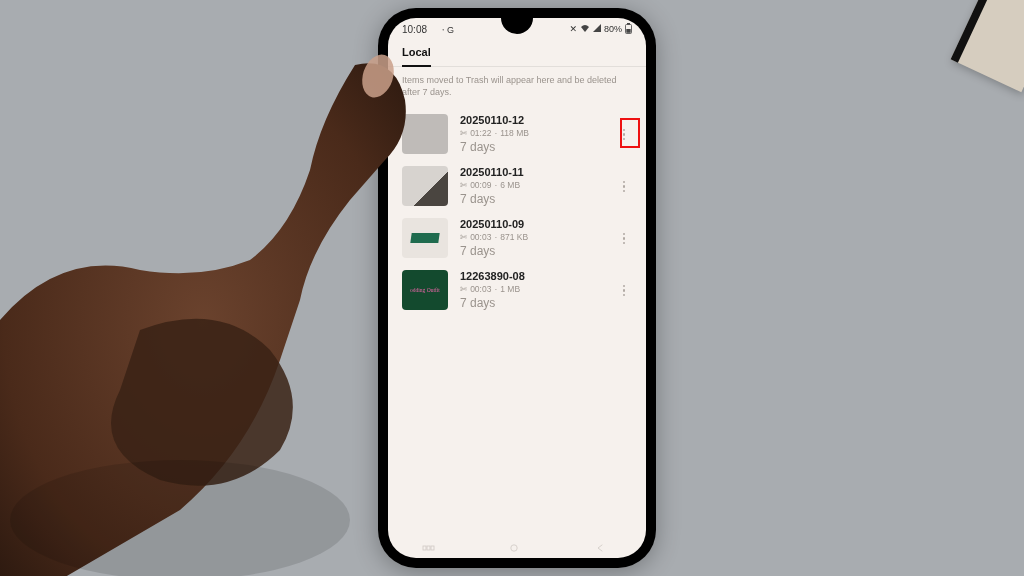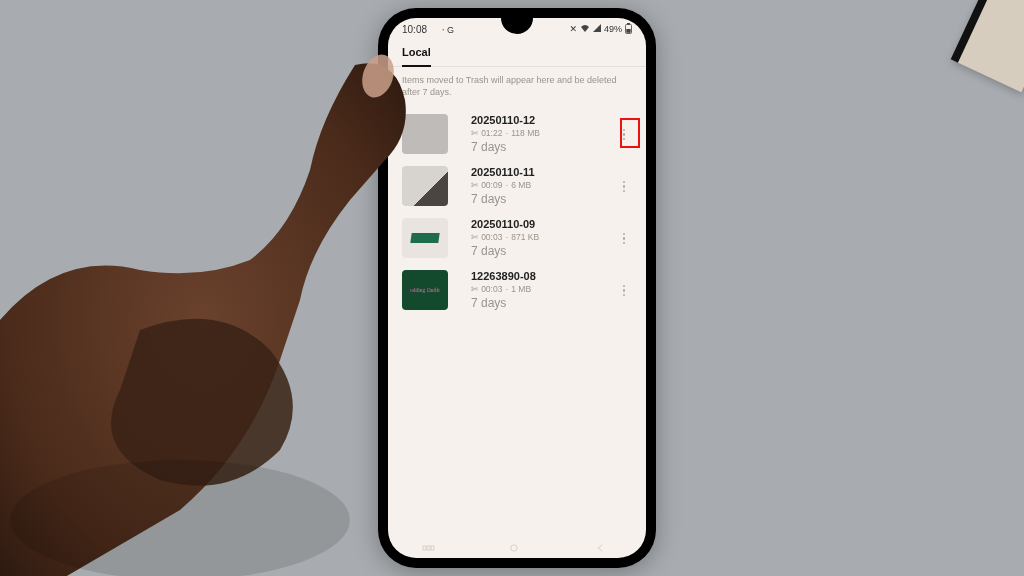--- a/index.html
+++ b/index.html
@@ -116,21 +116,21 @@
     color: #9a938d;
     padding: 8px 14px 10px;
     line-height: 1.3;
   }
   
   .list { }
   .item {
     display: flex;
     align-items: center;
     padding: 6px 14px;
-    gap: 23px;
+    gap: 12px;
   }
   .thumb {
     width: 46px;
     height: 40px;
     border-radius: 4px;
     background: #c7c2be;
     flex-shrink: 0;
     overflow: hidden;
     position: relative;
   }
@@ -215,21 +215,21 @@
         <span>
           <svg width="10" height="8" viewBox="0 0 10 8">
               <path d="M5 8 L1 3 Q5 -1 9 3 Z" fill="#444"></path>
             </svg>
         </span>
         <span>
           <svg width="8" height="8" viewBox="0 0 8 8">
               <path d="M0 8 L8 8 L8 0 Z" fill="#444"></path>
             </svg>
         </span>
-        <span>49%</span>
+        <span>80%</span>
         <span>
           <svg width="7" height="11" viewBox="0 0 7 11">
               <rect x="0.5" y="1.5" width="6" height="9" rx="1" fill="none" stroke="#444" stroke-width="0.8"></rect>
               <rect x="2" y="0" width="3" height="1.5" fill="#444"></rect>
               <rect x="1.3" y="6" width="4.4" height="3.8" fill="#444"></rect>
             </svg>
         </span>
       </div>
     </div>
 

